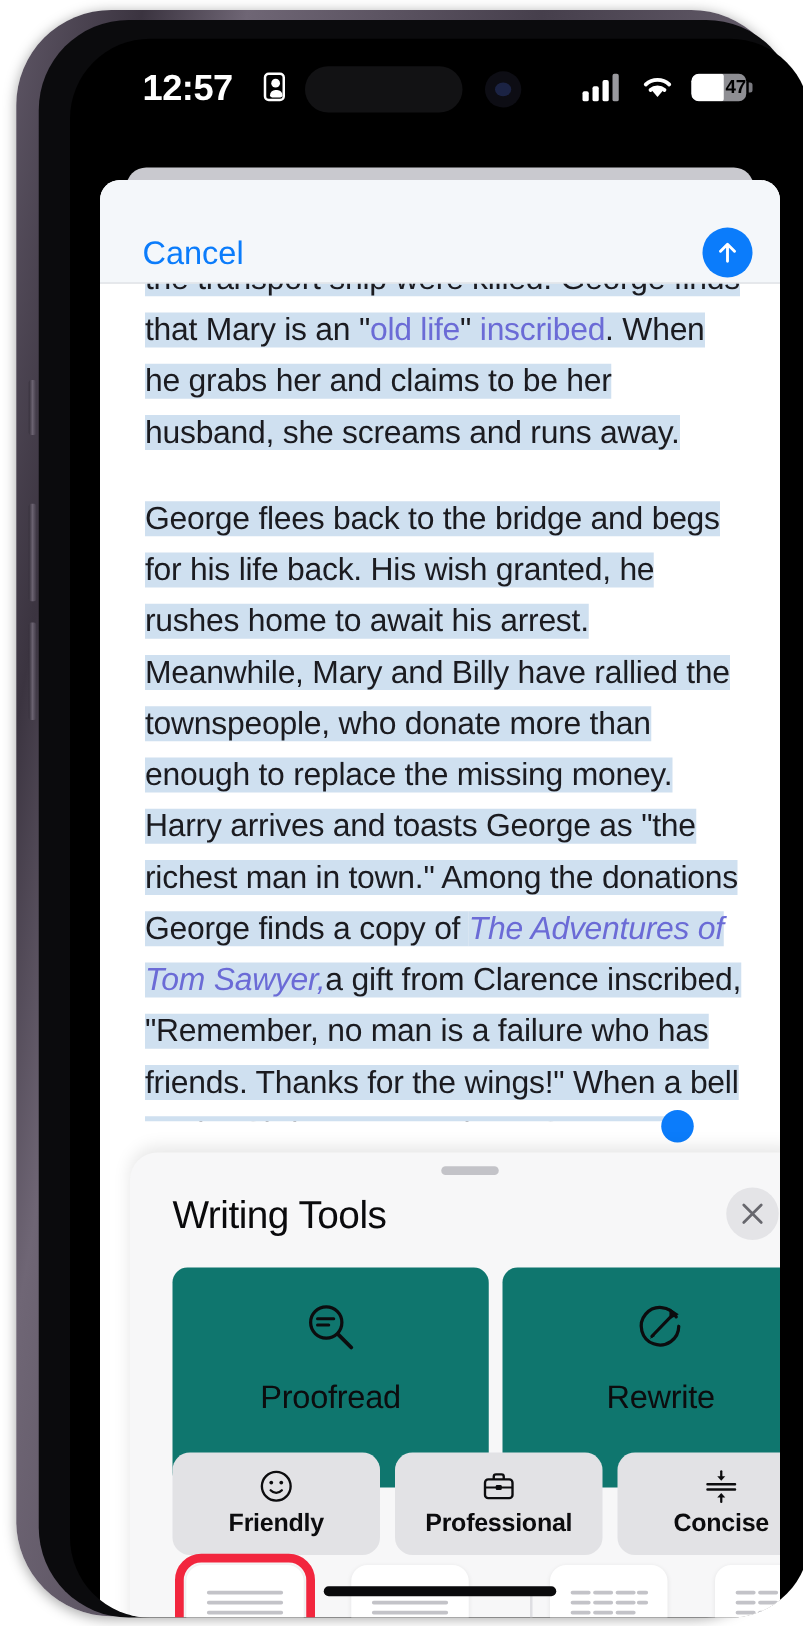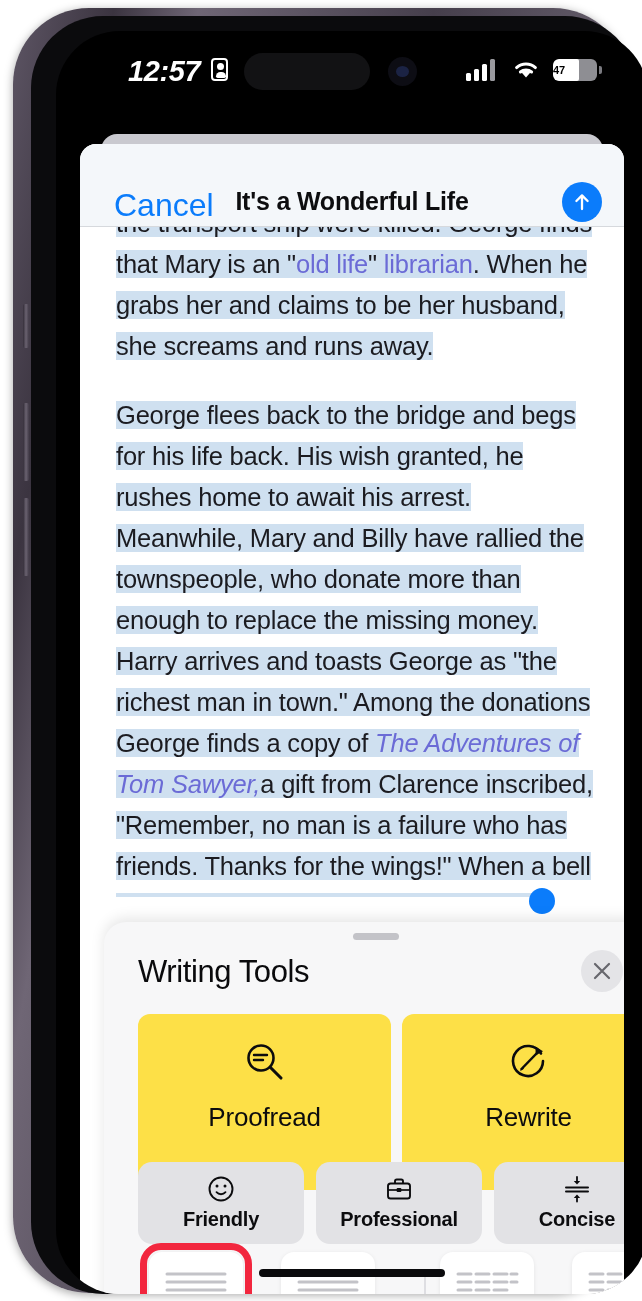--- a/index.html
+++ b/index.html
@@ -42,22 +42,22 @@
   #volume-down { left: 10px; top: 490px; width: 6px; height: 78px; }
   #power-button { right: 10px; top: 430px; width: 6px; height: 110px;
     background: linear-gradient(270deg,#332d38,#6a6270,#423b48); border-radius:2px; position:absolute;}
 
   
   #status-bar {
     position: absolute; left: 0; top: 0; width: 592px; height: 88px;
     color: #fff;
   }
   #status-time {
-    position: absolute; left: 72px; top: 24px;
-    font-size: 29px; font-weight: 700; letter-spacing: -0.4px; font-style: italic;
+    position: absolute; left: 58px; top: 24px;
+    font-size: 29px; font-weight: 700; letter-spacing: -0.4px;
   }
   #focus-icon {
     position: absolute; left: 155px; top: 27px;
     width: 17px; height: 23px; border: 2.5px solid #fff; border-radius: 4px;
   }
   #focus-icon::before {
     content:""; position:absolute; left:4px; top:3px; width:7px; height:7px;
     border-radius:50%; background:#fff;
   }
   #focus-icon::after {
@@ -83,21 +83,21 @@
   #signal-icon i:nth-child(3){ left:16px;height:17px; }
   #signal-icon i:nth-child(4){ left:24px;height:22px; background:#9a9a9f; }
   #wifi-icon { position:absolute; left:455px; top:27px; width:30px; height:22px; }
   #battery-icon {
     position:absolute; left:497px; top:28px; width:44px; height:22px;
     border-radius:6px; background:#8e8e93; overflow:hidden;
   }
   #battery-fill { position:absolute; left:0; top:0; bottom:0; width:58%; background:#fff; border-radius:6px 2px 2px 6px;}
   #battery-level {
     position:absolute; left:0; top:0; width:44px; height:22px; line-height:22px;
-    text-align:left; font-size:11px; font-weight:700; color:#000;
+    text-align:right; font-size:15px; font-weight:700; color:#000;
   }
   #battery-cap {
     position:absolute; left:543px; top:35px; width:3px; height:8px;
     background:#7a7a80; border-radius:0 2px 2px 0;
   }
 
   
   #sheet-behind {
     position:absolute; left:45px; top:103px; width:502px; height:60px;
     border-radius:16px 16px 0 0; background:#c9c9cf;
@@ -112,21 +112,21 @@
     position:absolute; left:50%; transform:translateX(-50%); top:10px;
     width:40px; height:6px; border-radius:3px; background:#bfbfc4;
   }
 
   
   #nav-bar {
     position:absolute; left:0; top:0; width:544px; height:83px;
     background:#f4f7fa; border-bottom:0.5px solid #d6d9dd;
   }
   #cancel-button {
-    position:absolute; left:34px; top:43px; font-size:32px; color:#0b7cfb;
+    position:absolute; left:34px; top:43px; font-size:26px; color:#0b7cfb;
   }
   #nav-title {
     position:absolute; left:0; top:43px; width:544px; text-align:center;
     font-size:25px; font-weight:700; color:#0d0d0f; letter-spacing:-0.2px;
   }
   #send-button {
     position:absolute; right:22px; top:38px; width:40px; height:40px;
     border-radius:50%; background:#0b7cfb;
   }
   #send-button svg { position:absolute; left:9px; top:9px; }
@@ -166,21 +166,21 @@
   }
   #close-button {
     position:absolute; right:25px; top:28px; width:42px; height:42px;
     border-radius:50%; background:#e4e4e7;
   }
   #close-button svg { position:absolute; left:11px; top:11px; }
 
   
   .big-btn {
     position:absolute; top:92px; width:253px; height:176px;
-    border-radius:12px; background:#fde047;
+    border-radius:12px; background:#0f766e;
   }
   #proofread-button { left:34px; }
   #rewrite-button { left:298px; }
   .big-btn .ico { position:absolute; left:50%; transform:translateX(-50%); top:26px; }
   .big-btn .lbl {
     position:absolute; left:0; top:88px; width:100%; text-align:center;
     font-size:26px; color:#0c0c0e; letter-spacing:-0.2px;
   }
 
   
@@ -259,32 +259,31 @@
         <div id="battery-cap"></div>
       </div>
 
       <div id="sheet-behind"></div>
 
       <div id="main-sheet">
         <div id="sheet-grabber"></div>
 
         <div id="nav-bar">
           <div id="cancel-button">Cancel</div>
-          <div id="nav-title">It's a Wonderful Life</div>
           <div id="send-button">
             <svg width="22" height="22" viewBox="0 0 22 22">
               <path d="M11 18V5M11 4.4 5.4 10M11 4.4 16.6 10" stroke="#fff" stroke-width="2.3" fill="none" stroke-linecap="round" stroke-linejoin="round"></path>
             </svg>
           </div>
         </div>
 
         <div id="article-scroll">
           <div id="article-text">
             <p>
-              <span class="sel">the transport ship were killed. George finds that Mary is an "</span><span class="sel lnk">old life</span><span class="sel">" </span><span class="sel lnk">librarian</span><span class="sel">. When he grabs her and claims to be her husband, she screams and runs away.</span>
+              <span class="sel">the transport ship were killed. George finds that Mary is an "</span><span class="sel lnk">old life</span><span class="sel">" </span><span class="sel lnk">inscribed</span><span class="sel">. When he grabs her and claims to be her husband, she screams and runs away.</span>
             </p>
             <p>
               <span class="sel">George flees back to the bridge and begs for his life back. His wish granted, he rushes home to await his arrest. Meanwhile, Mary and Billy have rallied the townspeople, who donate more than enough to replace the missing money. Harry arrives and toasts George as "the richest man in town." Among the donations George finds a copy of </span><span class="sel lnk-i">The Adventures of Tom Sawyer,</span><span class="sel">a gift from Clarence inscribed, "Remember, no man is a failure who has friends. Thanks for the wings!" When a bell on the Christmas tree rings, George's youngest daughter, Zuzu, explains that "every time a bell rings, an angel gets his wings", while the people are singing "</span>
             </p>
           </div>
         </div>
         <div id="selection-handle"></div>
 
         <div id="writing-tools-panel">
           <div id="panel-grabber"></div>

